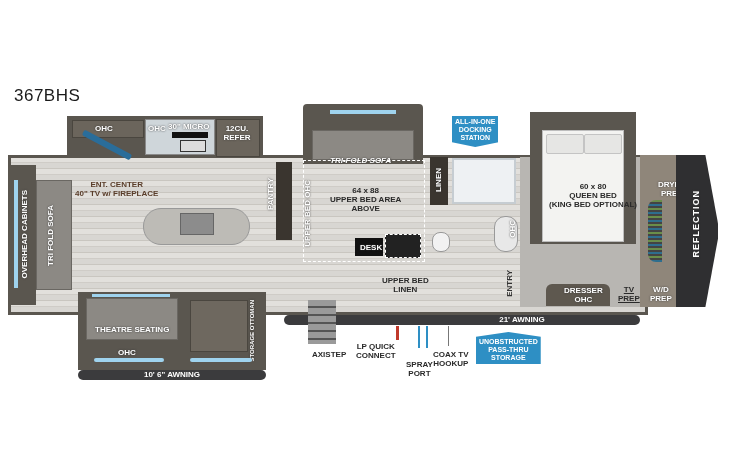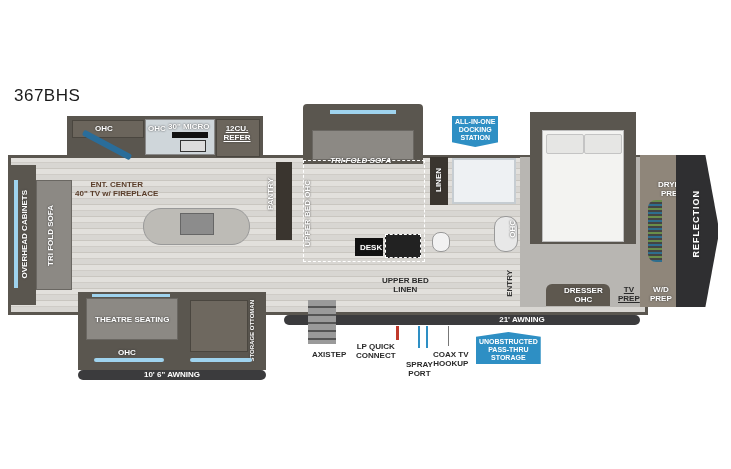--- a/index.html
+++ b/index.html
@@ -30,21 +30,21 @@
 
   <div class="abs wall" style="left:67px;top:116px;width:196px;height:42px;"></div>
   <div class="abs cab" style="left:72px;top:120px;width:70px;height:16px;"></div>
   <div class="lbl" style="left:95px;top:124px;">OHC</div>
   <div class="abs" style="left:145px;top:119px;width:68px;height:34px;background:#cfd6da;border:1px solid #8a8a8a;"></div>
   <div class="lbl" style="left:148px;top:124px;">OHC</div>
   <div class="lbl" style="left:168px;top:122px;">30" MICRO</div>
   <div class="abs" style="left:172px;top:132px;width:36px;height:6px;background:#111;"></div>
   <div class="abs" style="left:180px;top:140px;width:24px;height:10px;border:1px solid #333;background:#ddd;"></div>
   <div class="abs cab" style="left:216px;top:119px;width:42px;height:36px;"></div>
-  <div class="lbl" style="left:222px;top:124px;white-space:normal;width:30px;text-decoration:underline;">12CU. REFER</div>
+  <div class="lbl" style="left:222px;top:124px;white-space:normal;width:30px;">12CU. REFER</div>
   <div class="abs" style="left:80px;top:142px;width:54px;height:6px;background:#2a6d9a;transform:rotate(28deg);border-radius:2px;"></div>
   <div class="lbl" style="left:75px;top:180px;color:#5a3d2a;text-shadow:none;">
     <div>ENT. CENTER</div>
     <div>40" TV w/ FIREPLACE</div>
   </div>
 
   <div class="abs" style="left:143px;top:208px;width:105px;height:35px;background:#bdbbb6;border:1px solid #999;border-radius:18px;"></div>
   <div class="abs" style="left:180px;top:213px;width:32px;height:20px;background:#8c8c8c;border:1px solid #666;"></div>
 
   <div class="abs" style="left:276px;top:162px;width:16px;height:78px;background:#3a352f;"></div>
@@ -55,20 +55,25 @@
   <div class="lbl vert" style="left:20px;top:190px;">OVERHEAD CABINETS</div>
   <div class="abs" style="left:36px;top:180px;width:34px;height:108px;background:#8c8984;border:1px solid #6a6762;"></div>
   <div class="lbl vert" style="left:46px;top:205px;">TRI FOLD SOFA</div>
 
   <div class="abs wall" style="left:303px;top:104px;width:120px;height:60px;border-radius:4px 4px 0 0;"></div>
   <div class="abs glass" style="left:330px;top:110px;width:66px;height:4px;"></div>
   <div class="abs" style="left:312px;top:130px;width:100px;height:28px;background:#8c8984;border:1px solid #6a6762;"></div>
   <div class="lbl" style="left:330px;top:156px;font-style:italic;">TRI-FOLD SOFA</div>
   <div class="abs dash" style="left:303px;top:160px;width:120px;height:100px;"></div>
   <div class="lbl vert" style="left:303px;top:180px;">UPPER BED OHC</div>
+  <div class="dlbl" style="left:330px;top:186px;">
+    <div>64 x 88</div>
+    <div>UPPER BED AREA</div>
+    <div>ABOVE</div>
+  </div>
   <div class="abs" style="left:355px;top:238px;width:28px;height:18px;background:#111;"></div>
   <div class="lbl" style="left:360px;top:243px;">DESK</div>
   <div class="abs" style="left:385px;top:234px;width:34px;height:22px;background:#222;border:1px dashed #fff;"></div>
   <div class="dlbl" style="left:382px;top:276px;">
     <div>UPPER BED</div>
     <div>LINEN</div>
   </div>
 
   <div class="abs" style="left:430px;top:157px;width:18px;height:48px;background:#3a352f;"></div>
   <div class="lbl vert" style="left:434px;top:168px;">LINEN</div>
@@ -76,20 +81,25 @@
   <div class="abs" style="left:432px;top:232px;width:16px;height:18px;background:#f2f2f2;border:1px solid #999;border-radius:8px;"></div>
   <div class="abs" style="left:494px;top:216px;width:22px;height:34px;background:#e8e8e8;border:1px solid #999;border-radius:11px;"></div>
   <div class="lbl vert" style="left:508px;top:220px;">OHC</div>
   <div class="lbl vert" style="left:505px;top:270px;color:#333;text-shadow:none;">ENTRY</div>
 
   <div class="abs" style="left:520px;top:157px;width:122px;height:150px;background:#b8b6b2;"></div>
   <div class="abs wall" style="left:530px;top:112px;width:106px;height:132px;"></div>
   <div class="abs bed" style="left:542px;top:130px;width:80px;height:110px;"></div>
   <div class="pillow" style="left:546px;top:134px;width:36px;height:18px;"></div>
   <div class="pillow" style="left:584px;top:134px;width:36px;height:18px;"></div>
+  <div class="dlbl" style="left:549px;top:182px;">
+    <div>60 x 80</div>
+    <div>QUEEN BED</div>
+    <div>(KING BED OPTIONAL)</div>
+  </div>
   <div class="abs" style="left:546px;top:284px;width:64px;height:22px;background:#5e584f;border-radius:6px 6px 0 0;"></div>
   <div class="lbl" style="left:564px;top:286px;">
     <div>DRESSER</div>
     <div>OHC</div>
   </div>
   <div class="dlbl" style="left:618px;top:285px;text-decoration:underline;">
     <div>TV</div>
     <div>PREP</div>
   </div>
 
@@ -102,21 +112,21 @@
   <div class="lbl" style="left:650px;top:285px;">
     <div>W/D</div>
     <div>PREP</div>
   </div>
   <div class="abs" style="left:676px;top:155px;width:42px;height:152px;background:#2f2f31;clip-path:polygon(0 0,70% 0,100% 45%,100% 55%,70% 100%,0 100%);"></div>
   <div class="lbl vert" style="left:692px;top:190px;font-size:9px;letter-spacing:1px;">REFLECTION</div>
 
   <div class="abs wall" style="left:78px;top:292px;width:188px;height:78px;"></div>
   <div class="abs" style="left:86px;top:298px;width:90px;height:40px;background:#8c8984;border:1px solid #6a6762;"></div>
   <div class="abs glass" style="left:92px;top:294px;width:78px;height:3px;"></div>
-  <div class="lbl" style="left:95px;top:315px;">THEATRE SEATING</div>
+  <div class="lbl" style="left:95px;top:325px;">THEATRE SEATING</div>
   <div class="lbl" style="left:118px;top:348px;">OHC</div>
   <div class="abs glass" style="left:94px;top:358px;width:70px;height:4px;border-radius:2px;"></div>
   <div class="abs" style="left:190px;top:300px;width:56px;height:50px;background:#6e685f;border:1px solid #4a463f;"></div>
   <div class="lbl vert" style="left:248px;top:300px;font-size:6px;">STORAGE OTTOMAN</div>
   <div class="abs glass" style="left:190px;top:358px;width:62px;height:4px;border-radius:2px;"></div>
 
   <div class="abs awning" style="left:78px;top:370px;width:188px;height:10px;">
     <span>10' 6" AWNING</span>
   </div>
   <div class="abs awning" style="left:284px;top:315px;width:356px;height:10px;">

